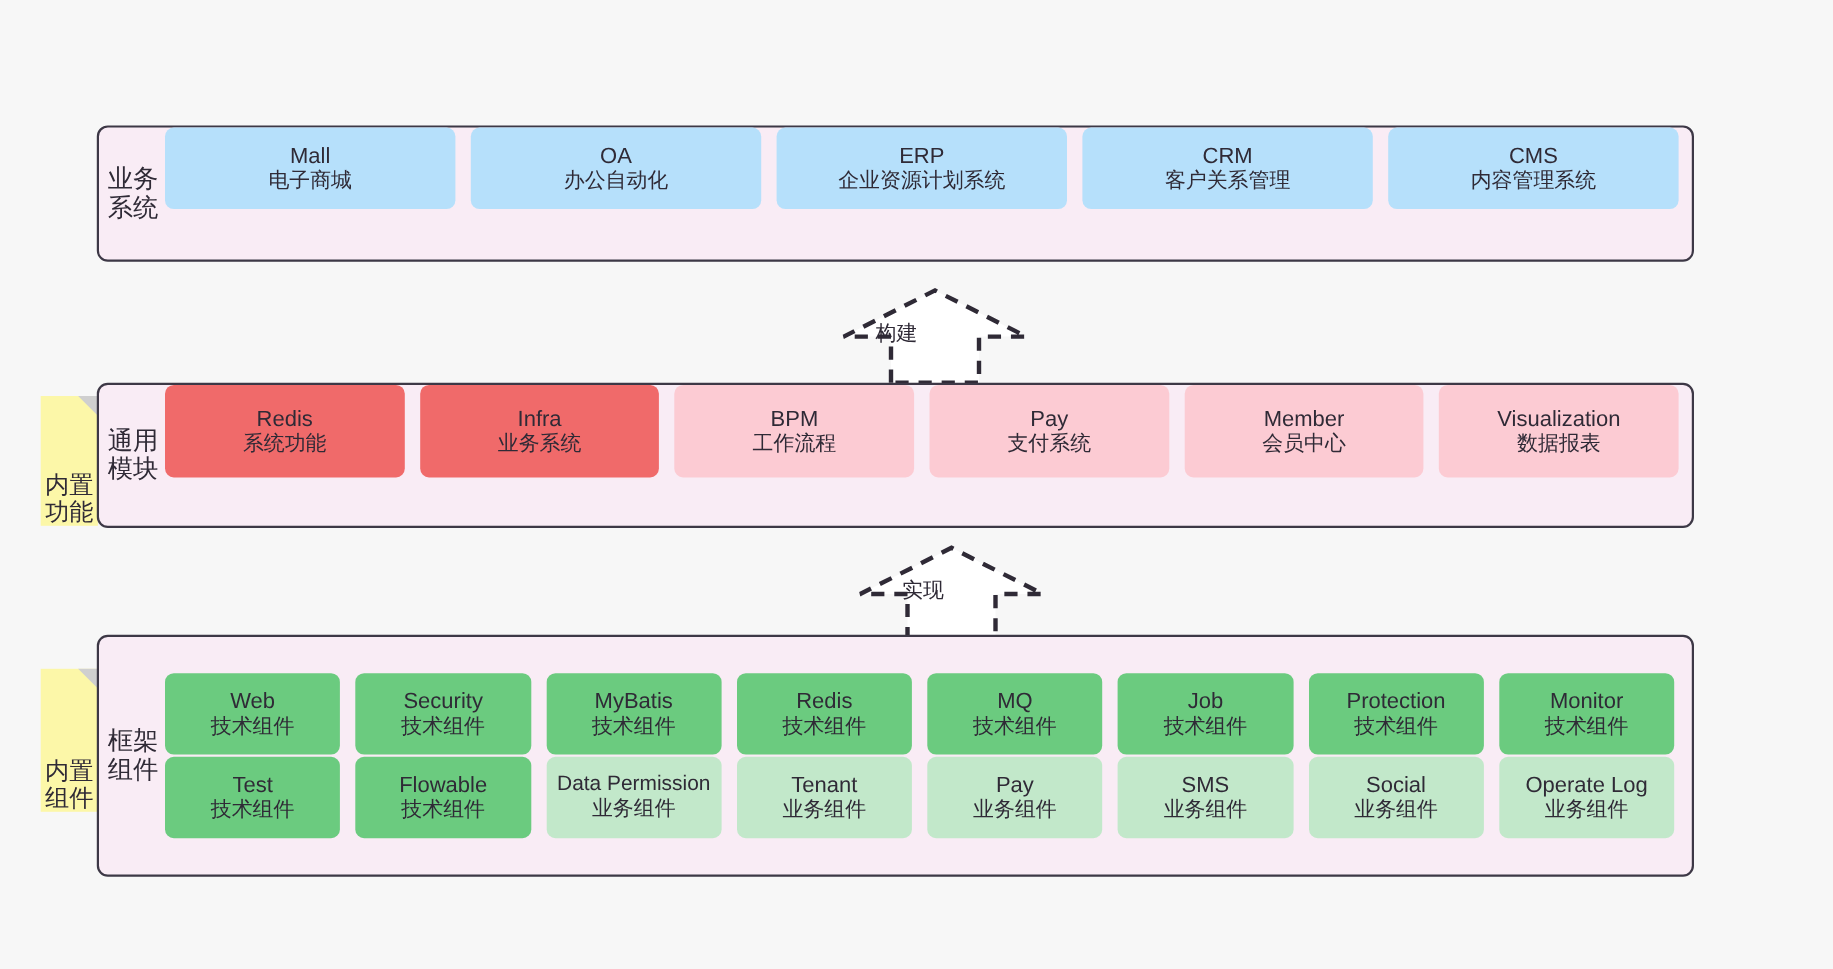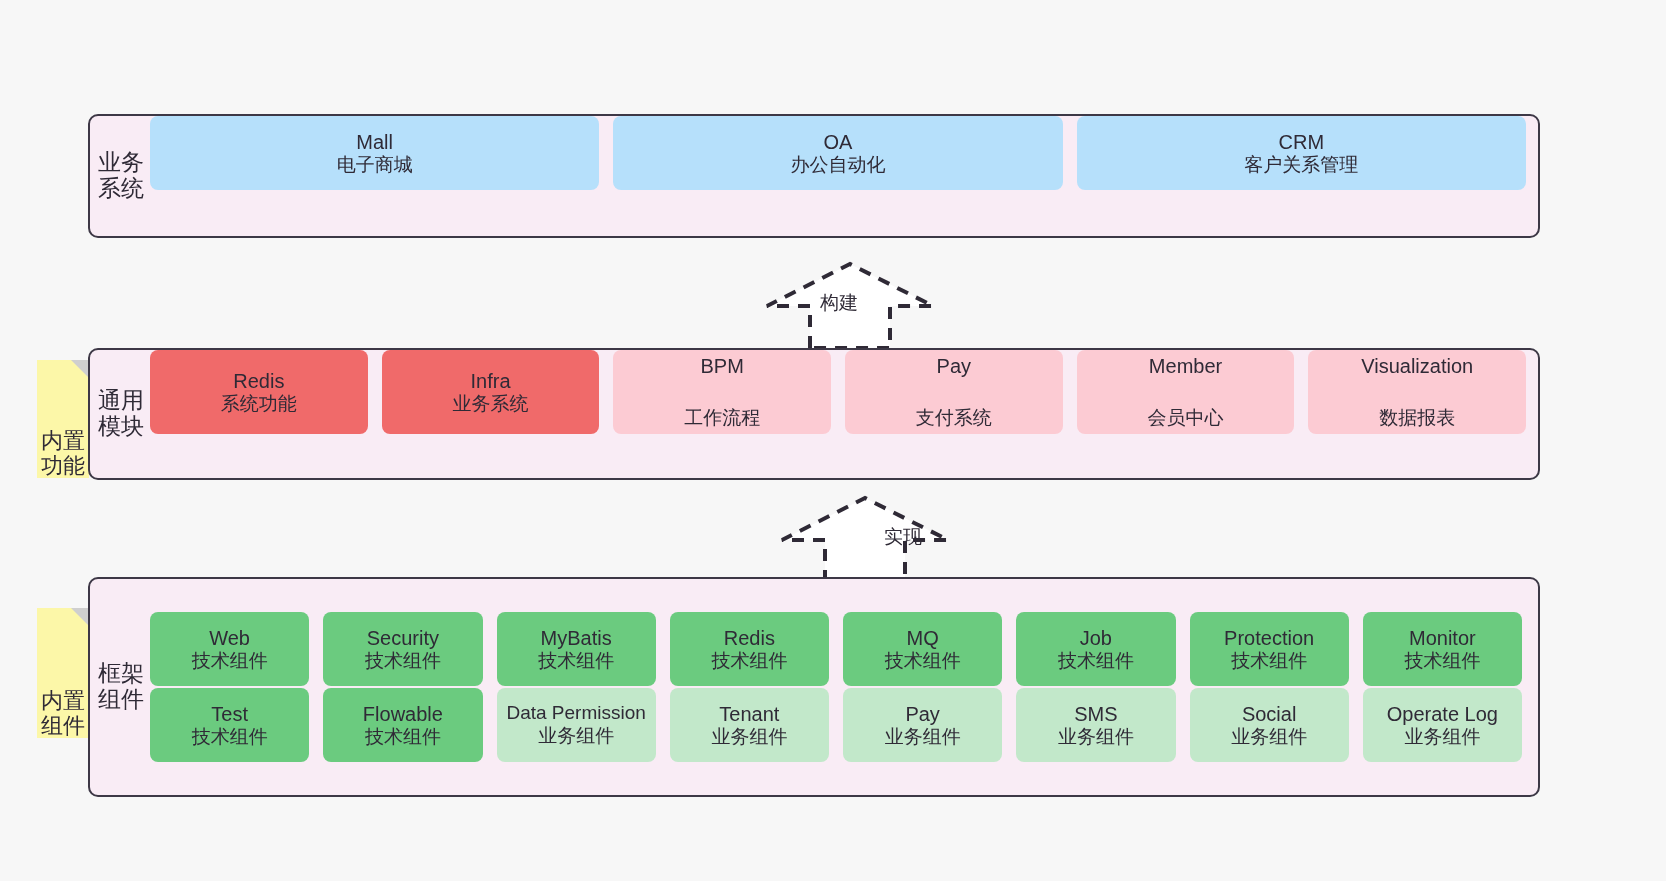--- a/index.html
+++ b/index.html
@@ -86,21 +86,21 @@
   }
   .card .t-en { font-size: 20px; }
   .card .t-cn { font-size: 19px; }
   .card.compact .t-en { font-size: 19px; }
 
   
   .row-business .card { height: 74px; background: #b6e0fb; }
   
   .row-module .card { height: 84px; }
   .card.red   { background: #f06a6a; }
-  .card.pink  { background: #fccbd3; justify-content: space-between; }
+  .card.pink  { background: #fccbd3; }
   
   .row-frame .card { height: 74px; }
   .card.green  { background: #6bcb7f; }
   .card.lgreen { background: #c2e8ca; }
 
   
   .sticky {
     position: absolute;
     width: 52px;
     background: #fcf7a8;
@@ -151,30 +151,38 @@
     <div class="cards">
       <div class="card">
         <span class="t-en">Mall</span>
         <span class="t-cn">电子商城</span>
       </div>
       <div class="card">
         <span class="t-en">OA</span>
         <span class="t-cn">办公自动化</span>
       </div>
       <div class="card">
+        <span class="t-en">ERP</span>
+        <span class="t-cn">企业资源计划系统</span>
+      </div>
+      <div class="card">
         <span class="t-en">CRM</span>
         <span class="t-cn">客户关系管理</span>
+      </div>
+      <div class="card">
+        <span class="t-en">CMS</span>
+        <span class="t-cn">内容管理系统</span>
       </div>
     </div>
   </div>
 
   <svg class="arrow" style="left:755px; top:258px;" width="190" height="100" viewBox="0 0 190 100">
     <path d="M 55 90 L 55 48 L 12 48 L 95 6 L 178 48 L 135 48 L 135 90 Z" fill="#ffffff" stroke="#2f2a36" stroke-width="4" stroke-dasharray="12 9" stroke-linejoin="miter"></path>
   </svg>
-  <div class="arrow-label" style="left:820px; top:290px;">构建</div>
+  <div class="arrow-label" style="left:796px; top:290px;">构建</div>
 
   <div class="sticky" style="left:37px; top:360px; height:118px;">
     <span class="fold"></span>
     <span class="sticky-txt">内置功能</span>
   </div>
 
   <div class="section row-module" style="left:88px; top:348px; width:1452px; height:132px;">
     <div class="section-title">通用模块</div>
     <div class="cards">
       <div class="card red">
@@ -200,21 +208,21 @@
       <div class="card pink">
         <span class="t-en">Visualization</span>
         <span class="t-cn">数据报表</span>
       </div>
     </div>
   </div>
 
   <svg class="arrow" style="left:770px; top:492px;" width="190" height="100" viewBox="0 0 190 100">
     <path d="M 55 90 L 55 48 L 12 48 L 95 6 L 178 48 L 135 48 L 135 90 Z" fill="#ffffff" stroke="#2f2a36" stroke-width="4" stroke-dasharray="12 9" stroke-linejoin="miter"></path>
   </svg>
-  <div class="arrow-label" style="left:884px; top:524px;">实现</div>
+  <div class="arrow-label" style="left:820px; top:524px;">实现</div>
 
   <div class="sticky" style="left:37px; top:608px; height:130px;">
     <span class="fold"></span>
     <span class="sticky-txt">内置组件</span>
   </div>
 
   <div class="section row-frame" style="left:88px; top:577px; width:1452px; height:220px;">
     <div class="section-title">框架组件</div>
     <div class="cards two-rows">
 

